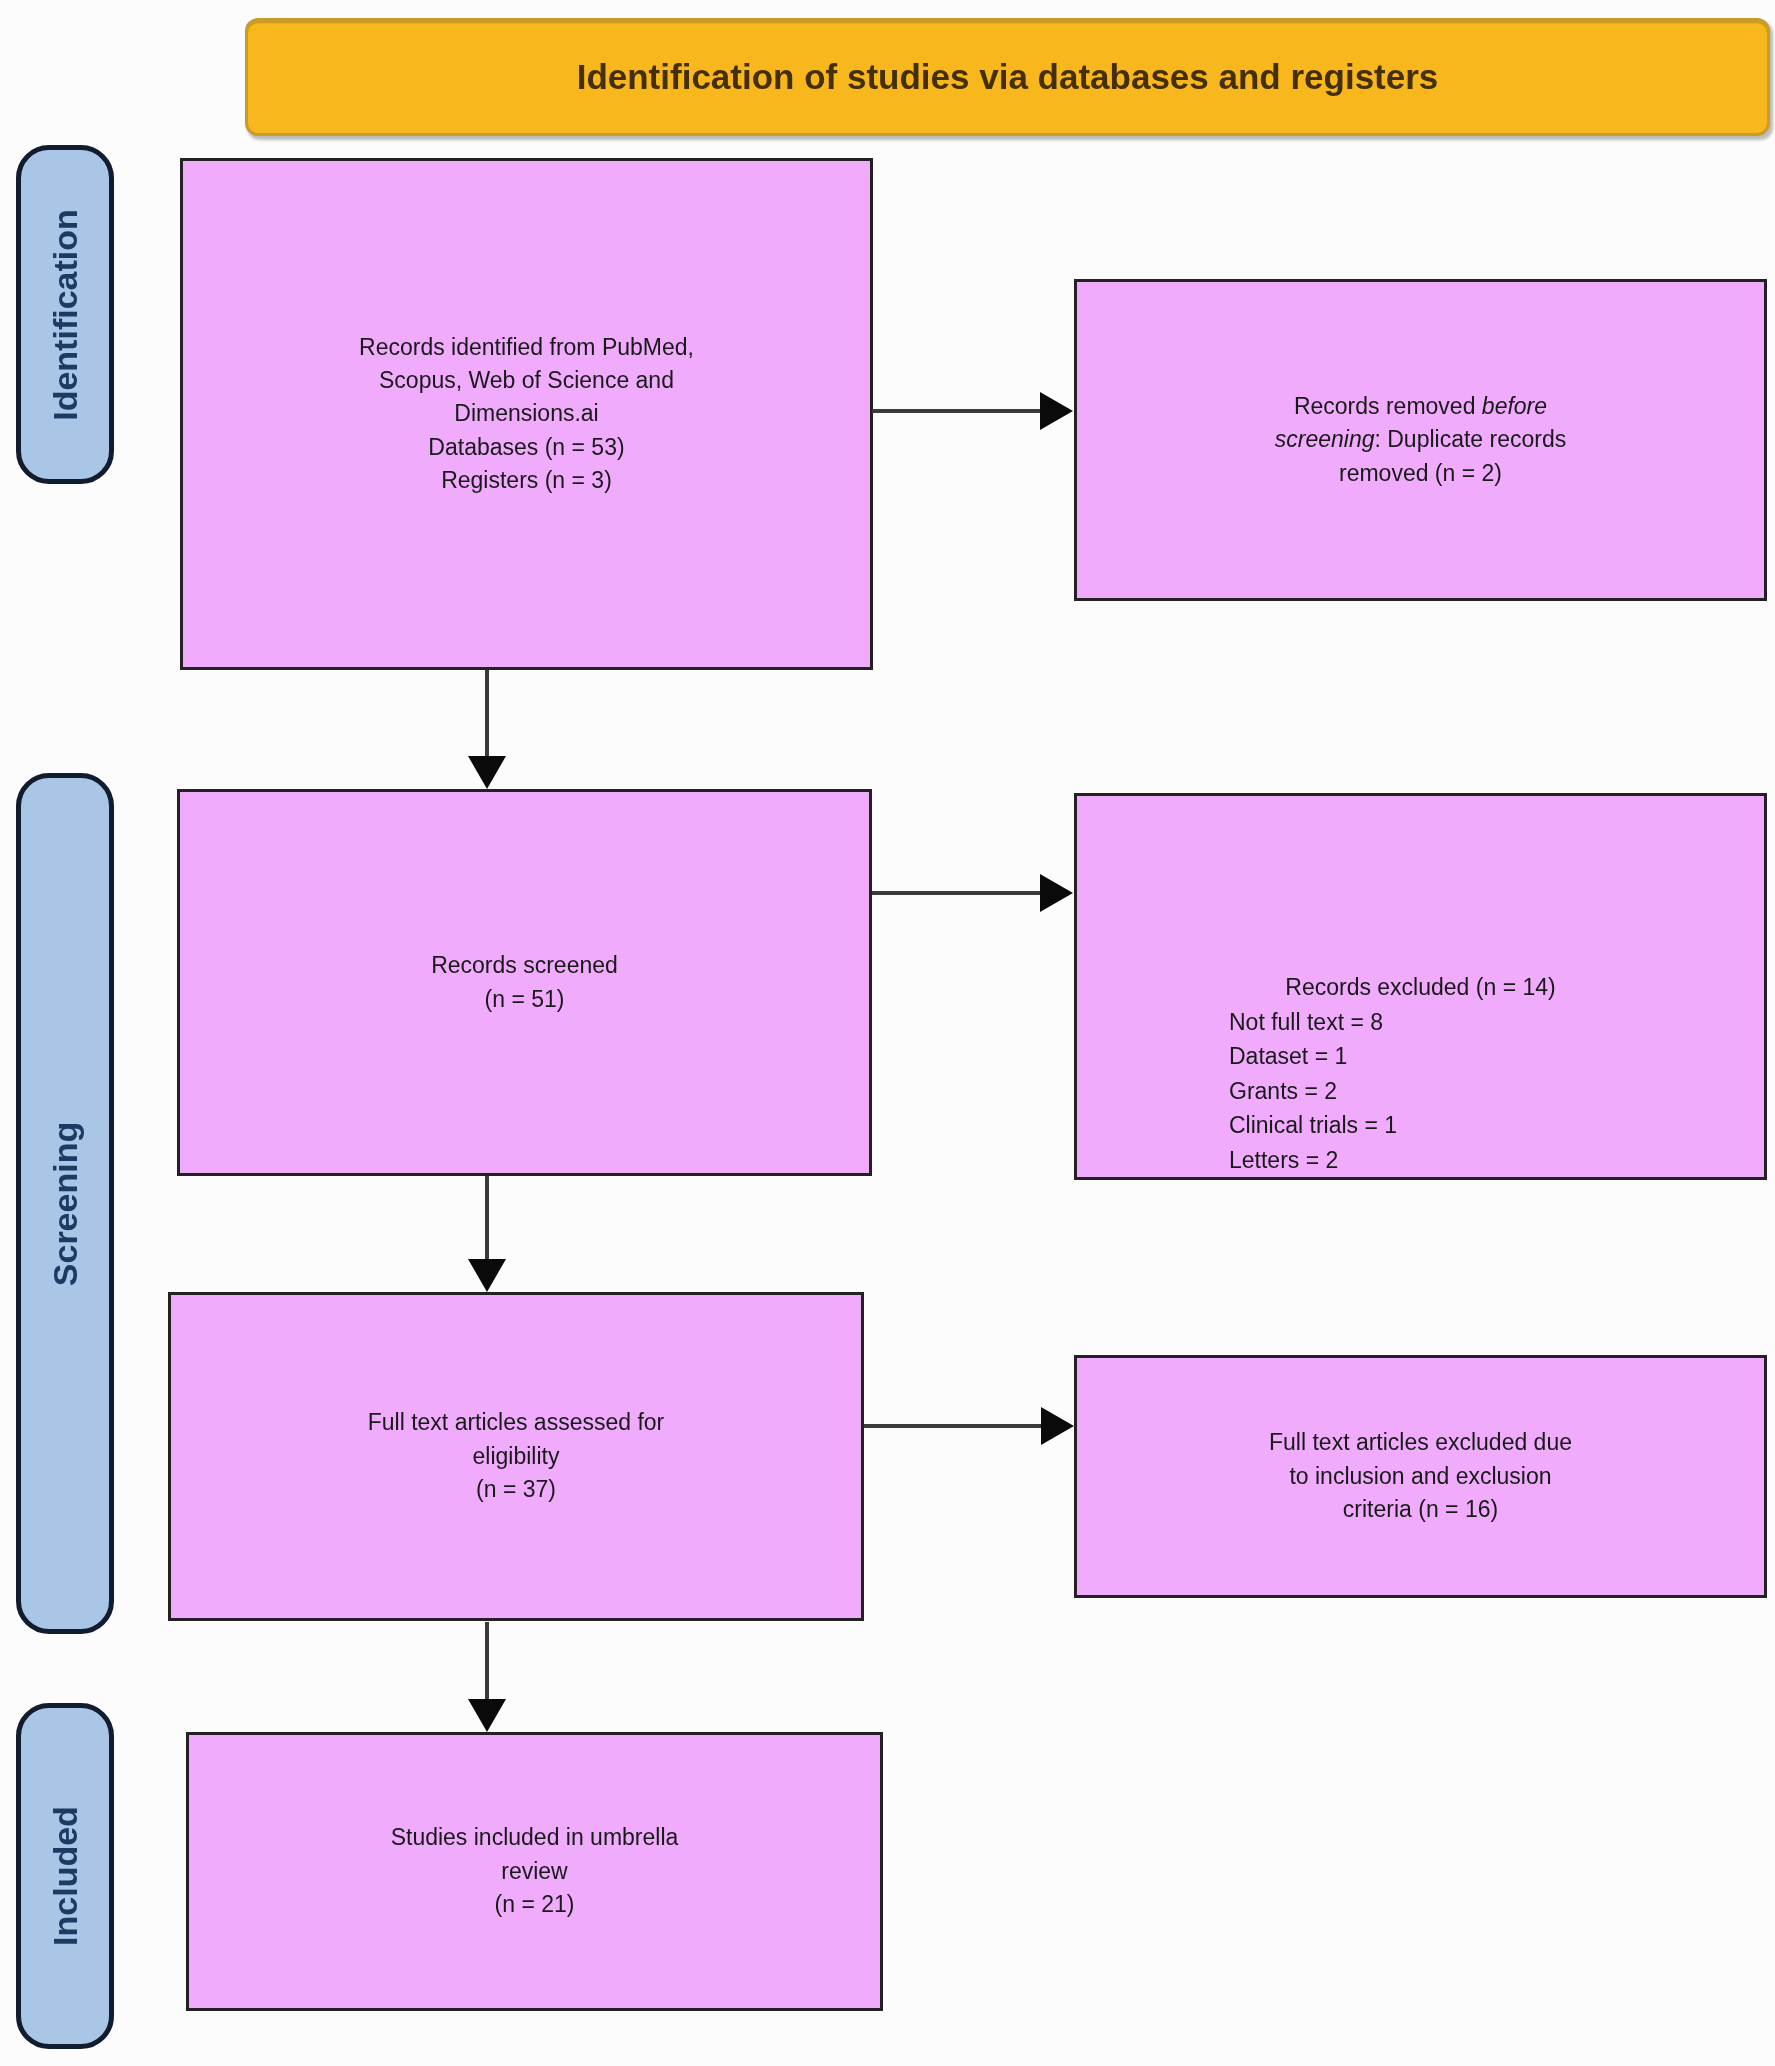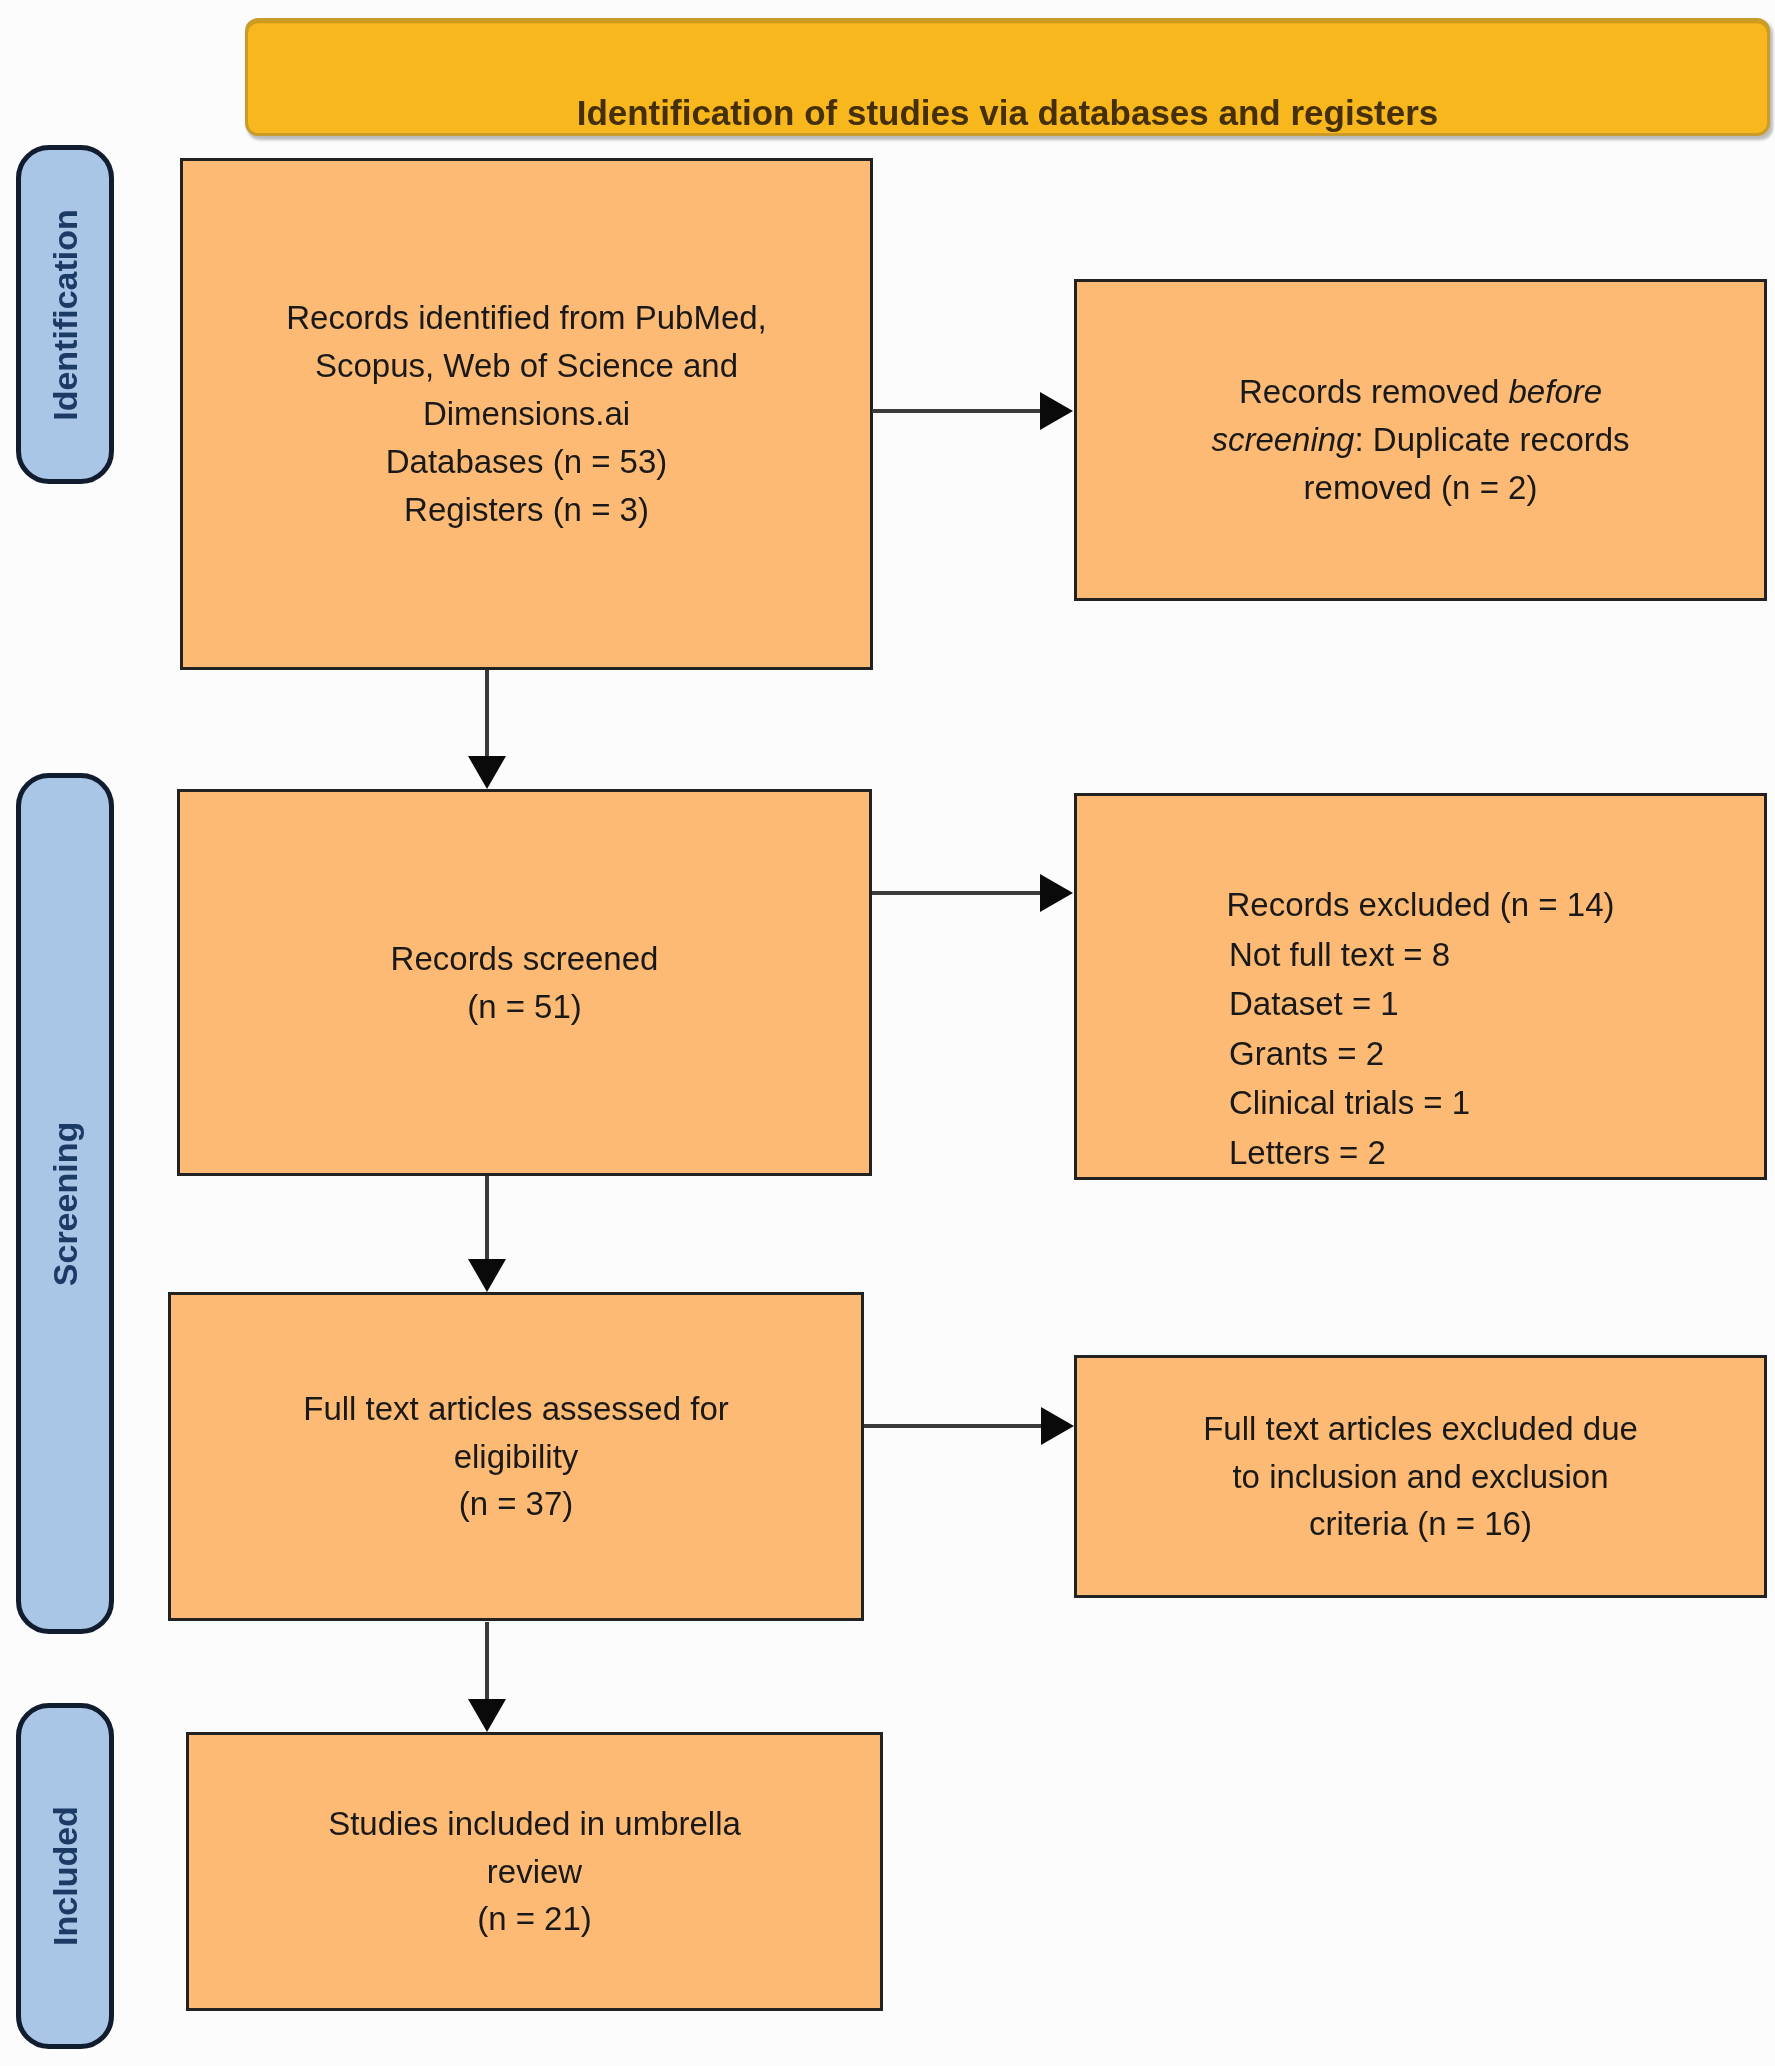--- a/index.html
+++ b/index.html
@@ -15,21 +15,21 @@
 
   
   .banner{
     position:absolute;
     left:245px; top:18px;
     width:1519px; height:112px;
     background:#F7B71D;
     border:3.6px solid #C89B2A;
     border-radius:13px;
     box-shadow:2.2px 3.6px 2.9px rgba(110,110,110,0.45), inset 0 2.2px 0 rgba(130,100,20,0.35);
-    display:flex; align-items:flex-end; justify-content:center;
+    display:flex; align-items:center; justify-content:center;
   }
   .banner .banner-text{
     font-size:35px; font-weight:bold; color:#452F08; text-align:center;
   }
 
   
   .pill{
     position:absolute;
     left:16px; width:98px;
     background:#A9C6E7;
@@ -43,26 +43,26 @@
     white-space:nowrap;
     font-size:34px; font-weight:bold; color:#1B3A64;
   }
   .pill.identification{ top:145px;  height:339px; }
   .pill.screening     { top:773px; height:861px; }
   .pill.included      { top:1703px; height:346px; }
 
   
   .fbox{
     position:absolute;
-    background:#fdba74;
+    background:#f0abfc;
     border:3.6px solid #222222;
     box-sizing:border-box;
     display:flex; flex-direction:column; justify-content:center;
     text-align:center;
-    font-size:33px; line-height:1.45;
+    font-size:23px; line-height:1.45;
   }
   .fbox.box-a{ left:180px;  top:158px;  width:693px; height:512px; }
   .fbox.box-b{ left:177px;  top:789px; width:695px; height:387px; }
   .fbox.box-c{ left:168px;  top:1292px; width:696px; height:329px; }
   .fbox.box-d{ left:186px;  top:1732px; width:697px; height:279px; }
   .fbox.box-ra{ left:1074px; top:279px;  width:693px; height:322px;align-items:center; }
   .fbox.box-rb{ left:1074px; top:793px; width:693px; height:387px; justify-content:flex-end; }
   .fbox.box-rc{ left:1074px; top:1355px; width:693px; height:243px; }
 
   .fbox .it{ font-style:italic; }

